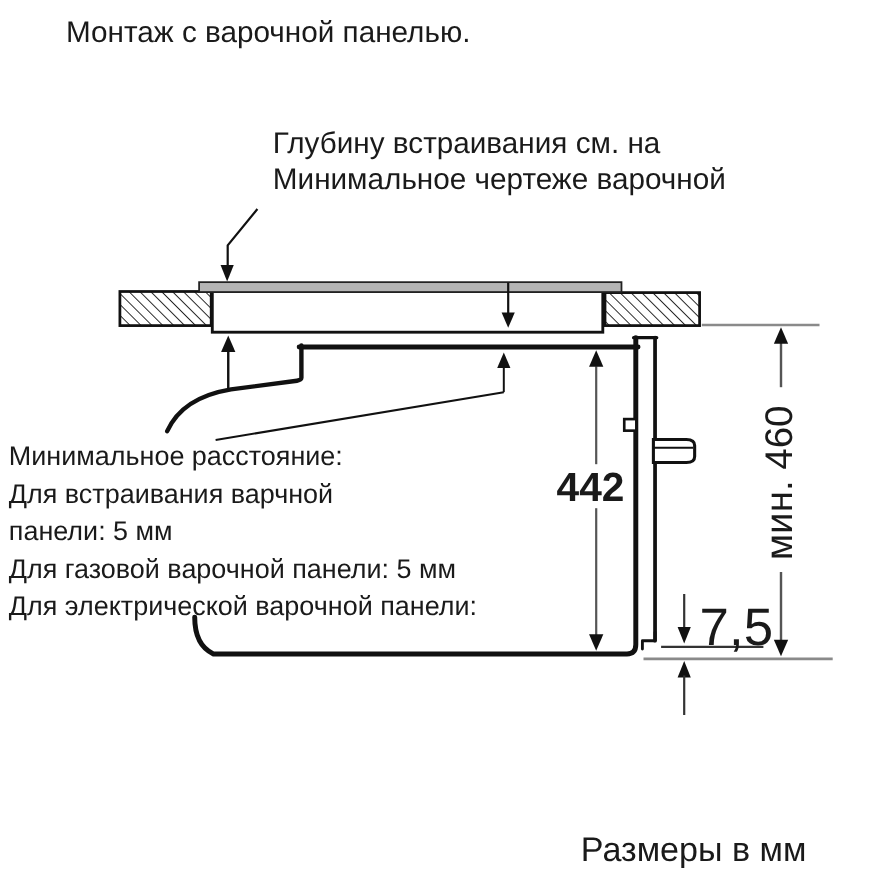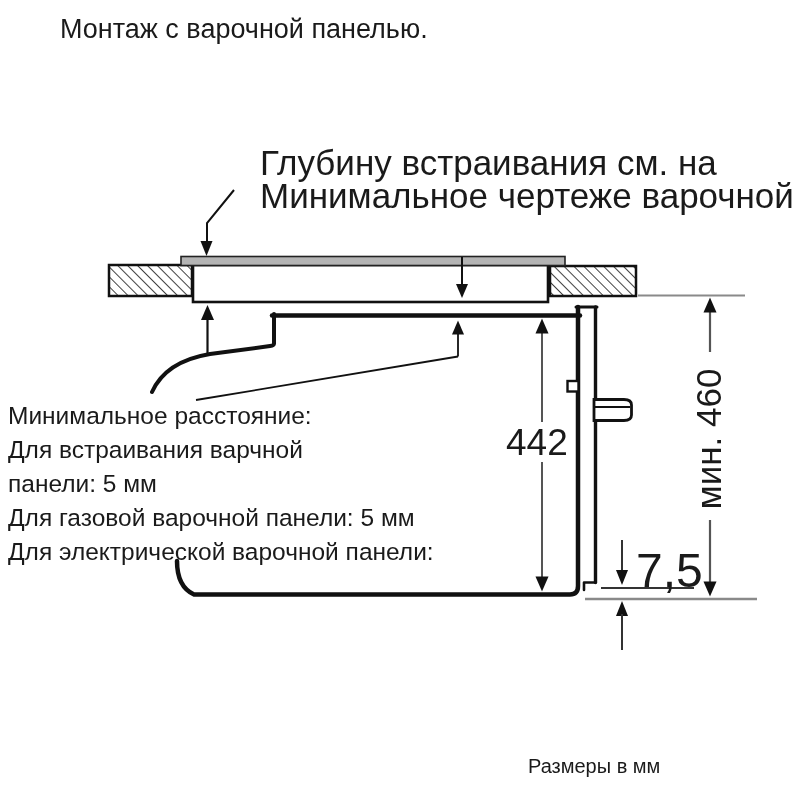--- a/index.html
+++ b/index.html
@@ -3,29 +3,29 @@
 <meta charset="utf-8">
 <style>
   html,body{
     margin:0;padding:0;width:800px;height:800px;background:#ffffff;
     font-family:"Liberation Sans", sans-serif;color:#1a1a1a;overflow:hidden;
   }
   .stage{position:relative;width:800px;height:800px;background:#fff;}
   svg.drawing{position:absolute;left:0;top:0;width:800px;height:800px;}
   .label{position:absolute;white-space:nowrap;color:#1a1a1a;}
   .title{left:40px;top:14px;font-size:27px;margin-left:20px;}
-  .annotation{left:260px;top:114px;font-size:35px;line-height:33px;margin-top:32px;}
+  .annotation{left:248px;top:114px;font-size:27px;line-height:33px;}
   .minblock{left:8px;top:399px;font-size:24.5px;line-height:34px;}
-  .dim-442{left:506px;top:422px;font-size:37px;}
+  .dim-442{left:506px;top:422px;font-size:37px;font-weight:bold;}
   .dim-75{left:636px;top:543px;font-size:48px;}
   .dim-460{
     left:603px;top:421px;width:208px;height:36px;text-align:center;
     font-size:35px;transform:rotate(-90deg);transform-origin:center center;
   }
-  .units{left:528px;top:755px;font-size:20px;}
+  .units{left:528px;top:755px;font-size:31px;}
 </style>
 </head>
 <body>
 
 <div class="stage">
 
   <svg class="drawing" viewBox="0 0 800 800">
     <defs>
       <pattern id="hatch" width="7" height="7" patternUnits="userSpaceOnUse" patternTransform="rotate(-45)">
         <rect width="7" height="7" fill="#ffffff"></rect>

